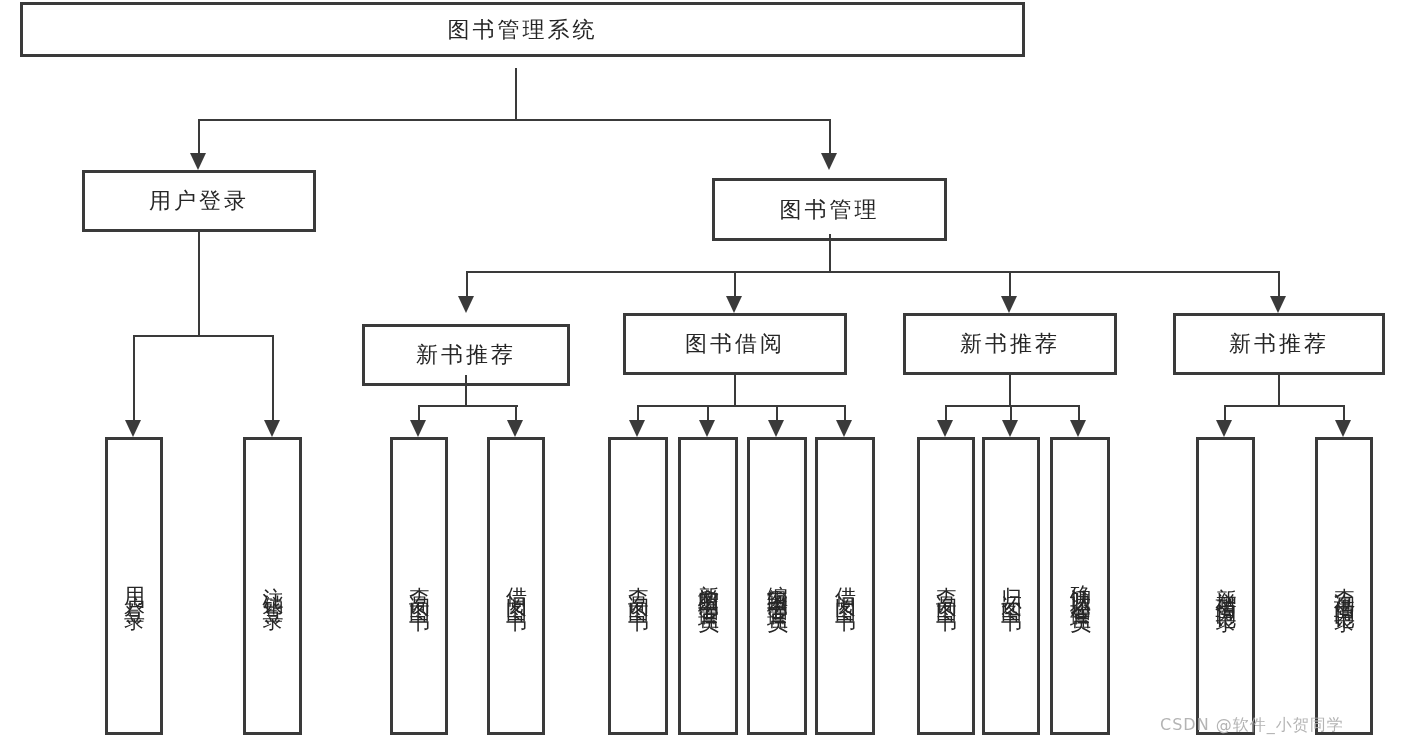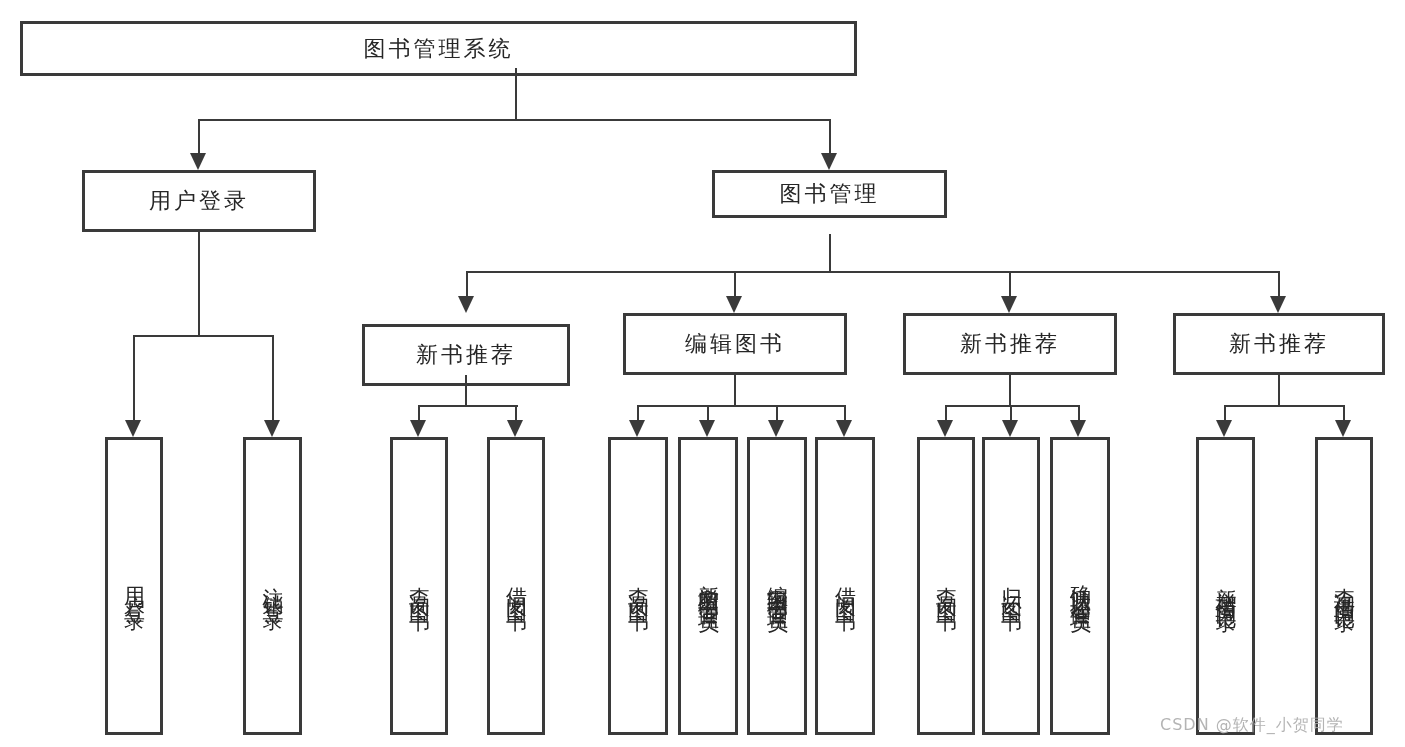--- a/index.html
+++ b/index.html
@@ -53,27 +53,27 @@
     color:var(--wm);
     z-index:5;
     white-space:nowrap;
   }
 </style>
 </head>
 <body>
 
 <div class="canvas">
 
-  <div class="hbox" style="left:20px;top:21px;width:837px;height:55px">图书管理系统</div>
+  <div class="hbox" style="left:20px;top:2px;width:1005px;height:55px">图书管理系统</div>
 
   <div class="hbox" style="left:82px;top:170px;width:234px;height:62px">用户登录</div>
-  <div class="hbox" style="left:712px;top:170px;width:235px;height:48px">图书管理</div>
+  <div class="hbox" style="left:712px;top:178px;width:235px;height:63px">图书管理</div>
 
   <div class="hbox" style="left:362px;top:324px;width:208px;height:62px">新书推荐</div>
-  <div class="hbox" style="left:623px;top:313px;width:224px;height:62px">编辑图书</div>
+  <div class="hbox" style="left:623px;top:313px;width:224px;height:62px">图书借阅</div>
   <div class="hbox" style="left:903px;top:313px;width:214px;height:62px">新书推荐</div>
   <div class="hbox" style="left:1173px;top:313px;width:212px;height:62px">新书推荐</div>
 
   <div class="vbox" style="left:105px;width:58px">用户登录</div>
   <div class="vbox" style="left:243px;width:59px">注销登录</div>
 
   <div class="vbox" style="left:390px;width:58px">查询图书</div>
   <div class="vbox" style="left:487px;width:58px">借阅图书</div>
 
   <div class="vbox" style="left:608px;width:60px">查询图书</div>

